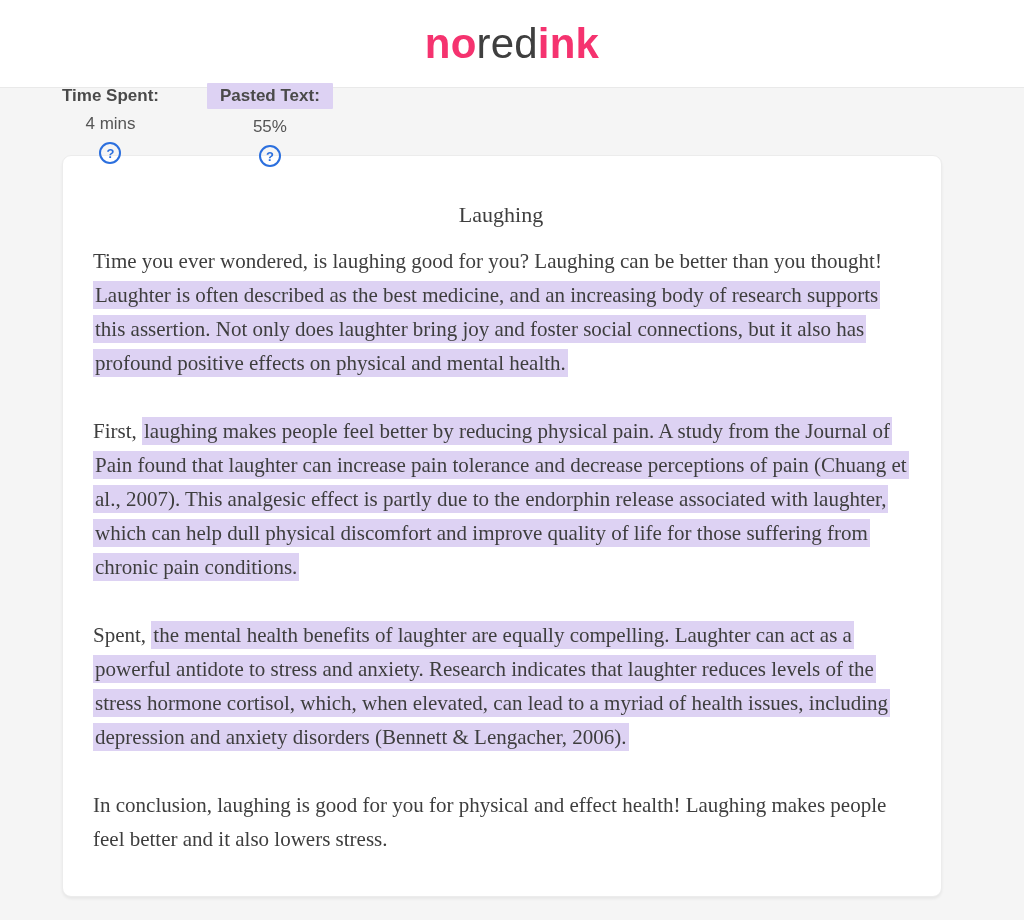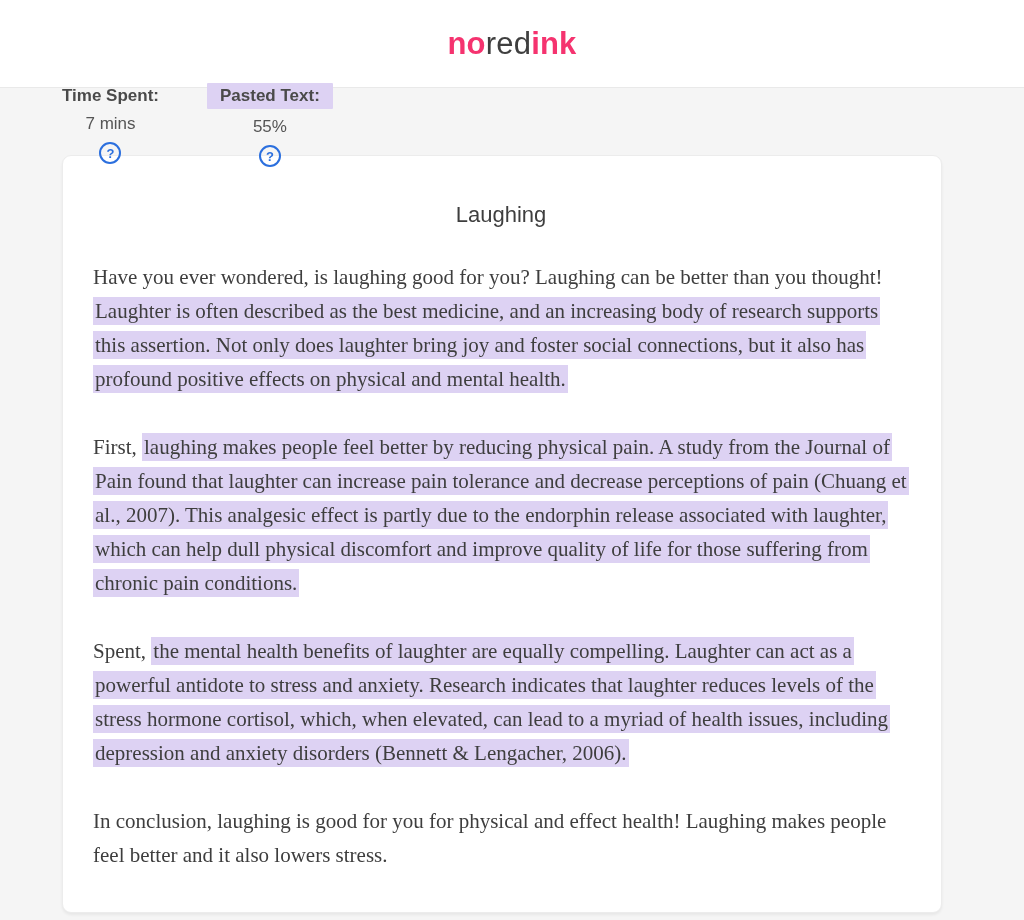--- a/index.html
+++ b/index.html
@@ -20,21 +20,21 @@
   }
   .app-header {
     height: 88px;
     background: #ffffff;
     border-bottom: 1px solid #e9e9e9;
     display: flex;
     align-items: center;
     justify-content: center;
   }
   .logo {
-    font-size: 31px;
+    font-size: 42px;
     font-weight: 800;
     letter-spacing: 0.2px;
     line-height: 1;
     user-select: none;
   }
   .logo .logo-pink { color: var(--brand-pink); }
   .logo .logo-dark { color: var(--logo-dark); font-weight: 500; }
   .report-area {
     height: 832px;
     background: var(--page-bg);
@@ -92,23 +92,23 @@
   .essay {
     font-family: "Liberation Serif", serif;
     font-size: 21px;
     line-height: 34px;
     color: var(--text-dark);
   }
   .essay-title {
     font-size: 22px;
     font-weight: 400;
     text-align: center;
-    margin-bottom: 28px;
+    margin-bottom: 12px;
     color: var(--text-dark);
-    font-family: Liberation Sans, sans-serif;
+    font-family: Liberation Serif, serif;
   }
   .essay p { margin: 0 0 34px 0; }
   .essay p:last-child { margin-bottom: 0; }
   .essay mark {
     background: var(--highlight);
     color: inherit;
     padding: 2px 2px;
     -webkit-box-decoration-break: clone;
     box-decoration-break: clone;
   }
@@ -117,38 +117,38 @@
 <body>
 
 <header class="app-header">
   <div class="logo"><span class="logo-pink">no</span><span class="logo-dark">red</span><span class="logo-pink">ink</span></div>
 </header>
 
 <main class="report-area">
   <div class="stats-bar">
     <div class="stat">
       <span class="stat-label">Time Spent:</span>
-      <span class="stat-value">7 mins</span>
+      <span class="stat-value">4 mins</span>
       <button class="help-btn">
           <span>?</span>
         </button>
     </div>
     <div class="stat">
       <span class="stat-label lavender">Pasted Text:</span>
       <span class="stat-value">55%</span>
       <button class="help-btn">
           <span>?</span>
         </button>
     </div>
   </div>
 
   <section class="essay-card">
     <div class="essay">
       <h1 class="essay-title">Laughing</h1>
       <div id="essay-body">
-          <p><span>Have you ever wondered, is laughing good for you? Laughing can be better than you thought! </span><mark>Laughter is often described as the best medicine, and an increasing body of research supports this assertion. Not only does laughter bring joy and foster social connections, but it also has profound positive effects on physical and mental health.</mark></p>
+          <p><span>Time you ever wondered, is laughing good for you? Laughing can be better than you thought! </span><mark>Laughter is often described as the best medicine, and an increasing body of research supports this assertion. Not only does laughter bring joy and foster social connections, but it also has profound positive effects on physical and mental health.</mark></p>
           <p><span>First, </span><mark>laughing makes people feel better by reducing physical pain. A study from the Journal of Pain found that laughter can increase pain tolerance and decrease perceptions of pain (Chuang et al., 2007). This analgesic effect is partly due to the endorphin release associated with laughter, which can help dull physical discomfort and improve quality of life for those suffering from chronic pain conditions.</mark></p>
           <p><span>Spent, </span><mark>the mental health benefits of laughter are equally compelling. Laughter can act as a powerful antidote to stress and anxiety. Research indicates that laughter reduces levels of the stress hormone cortisol, which, when elevated, can lead to a myriad of health issues, including depression and anxiety disorders (Bennett &amp; Lengacher, 2006).</mark></p>
           <p><span>In conclusion, laughing is good for you for physical and effect health! Laughing makes people feel better and it also lowers stress.</span></p>
         </div>
     </div>
   </section>
 </main>
 
 </body></html>

